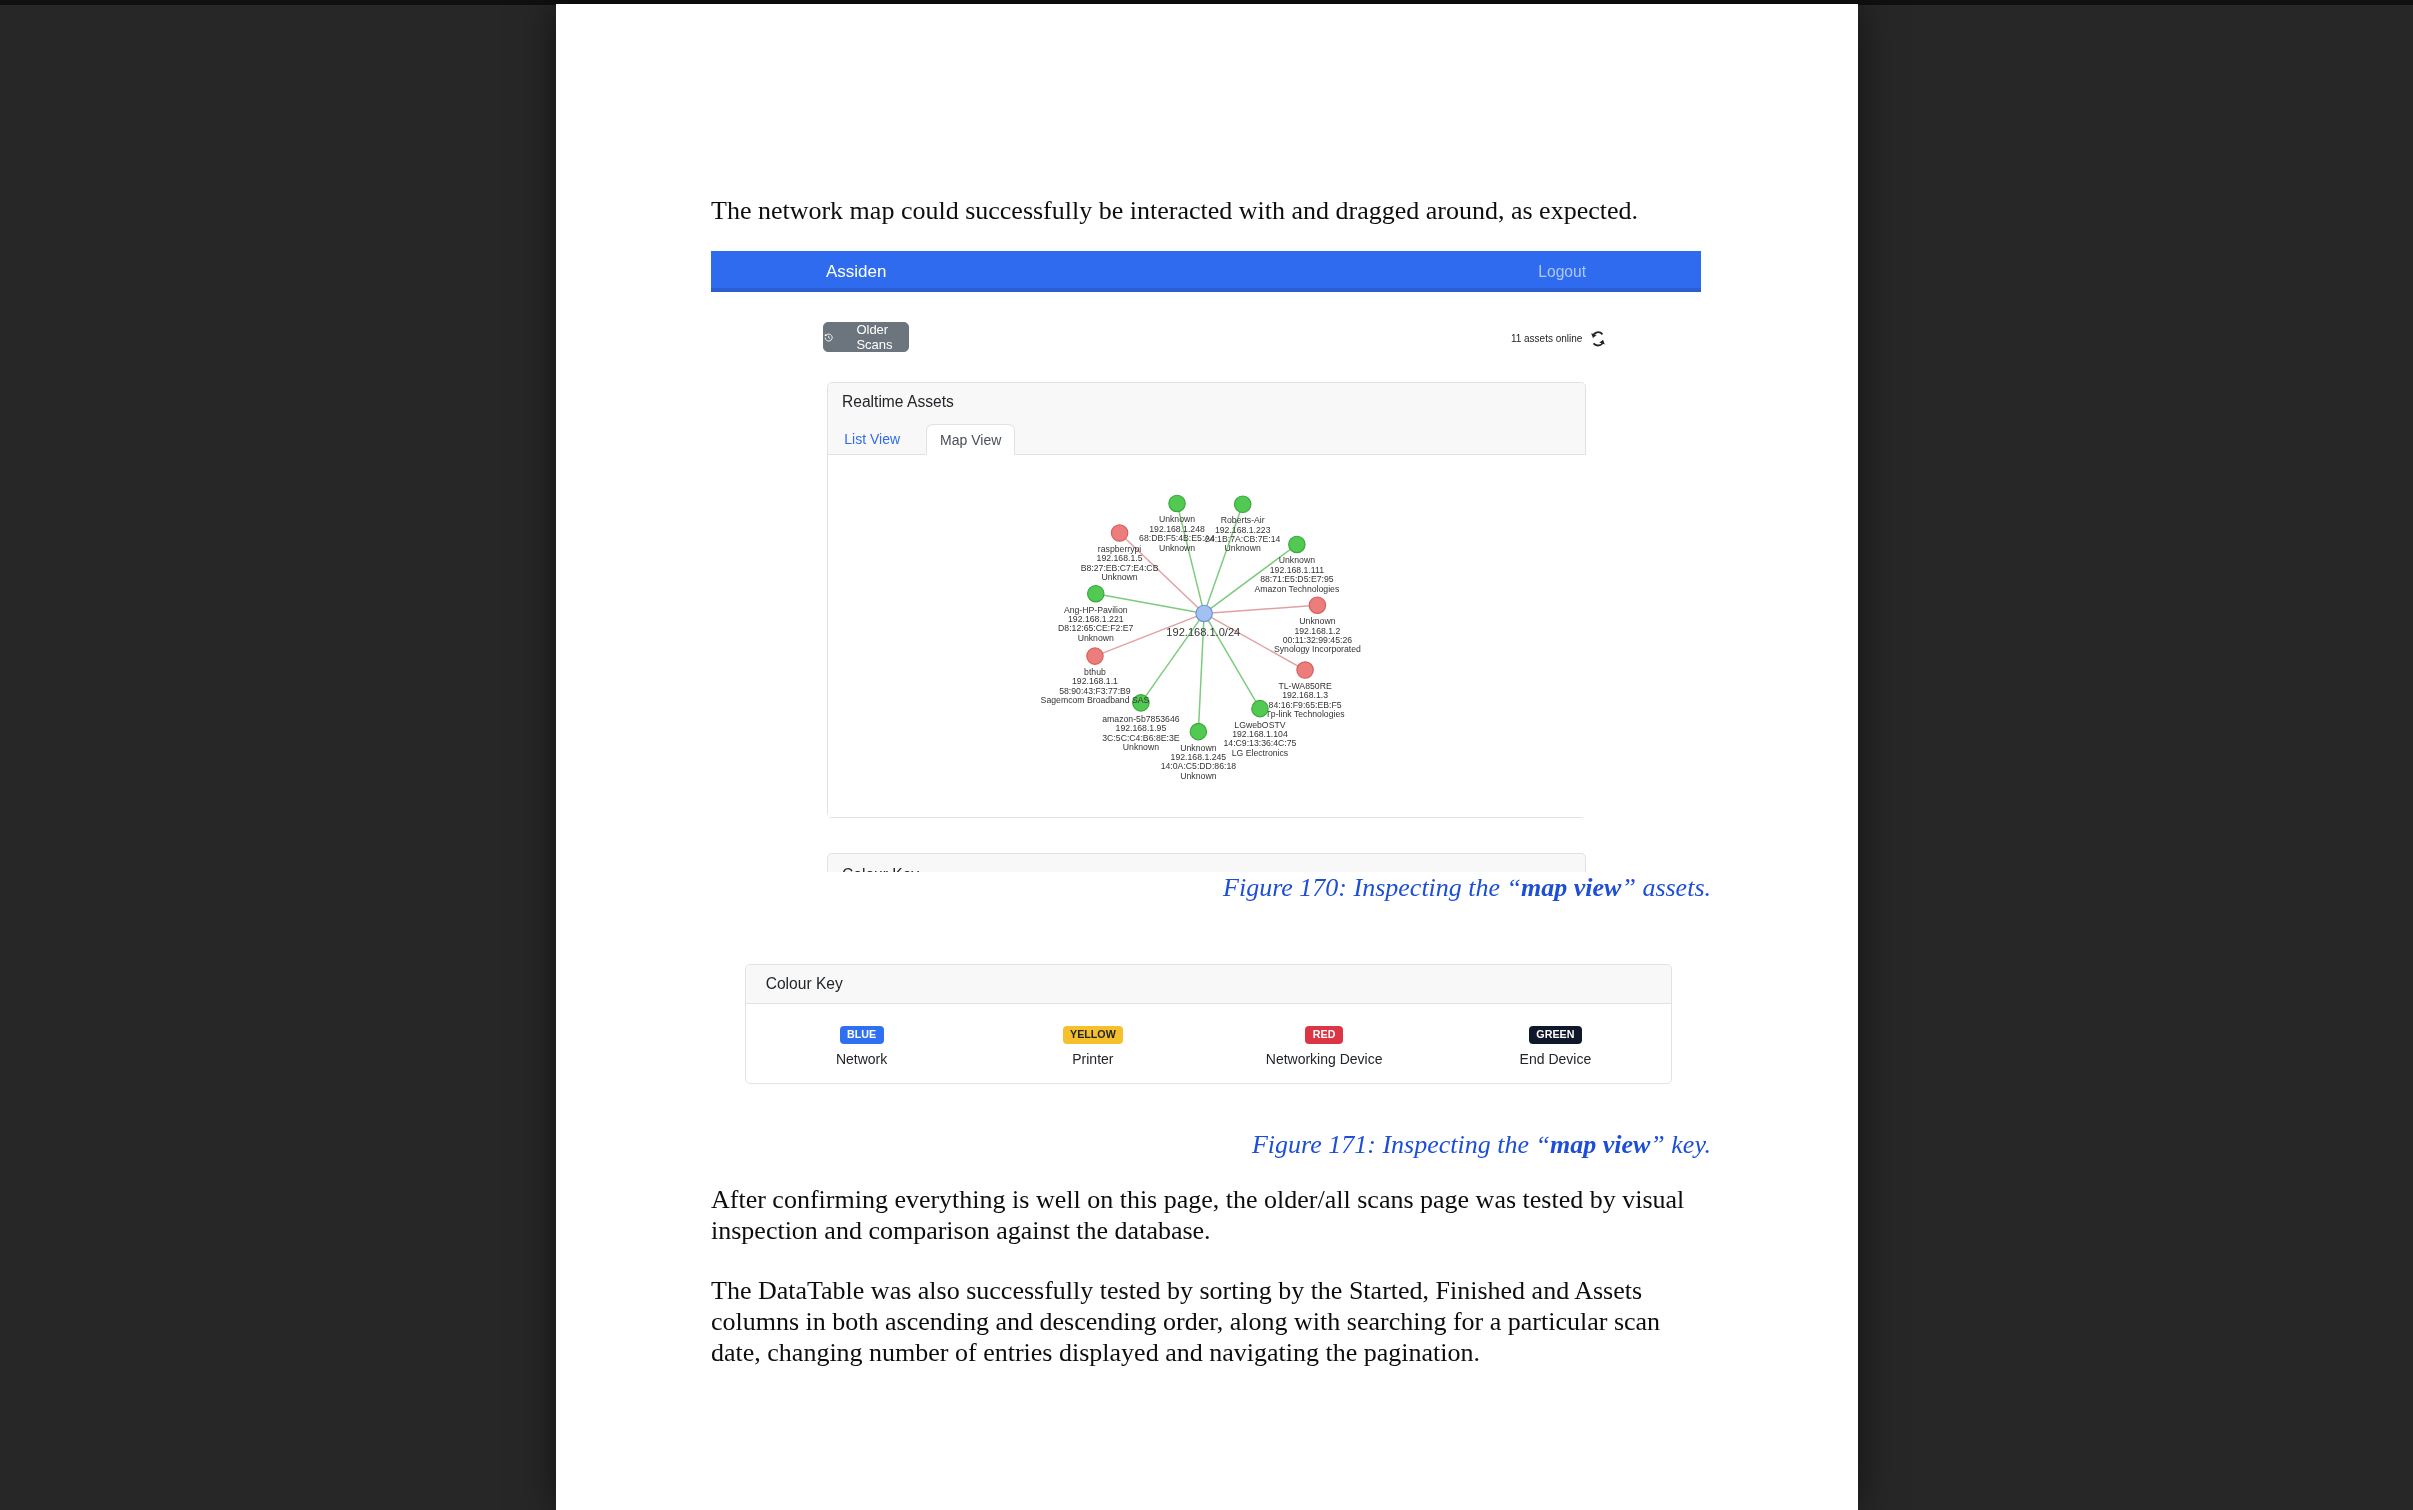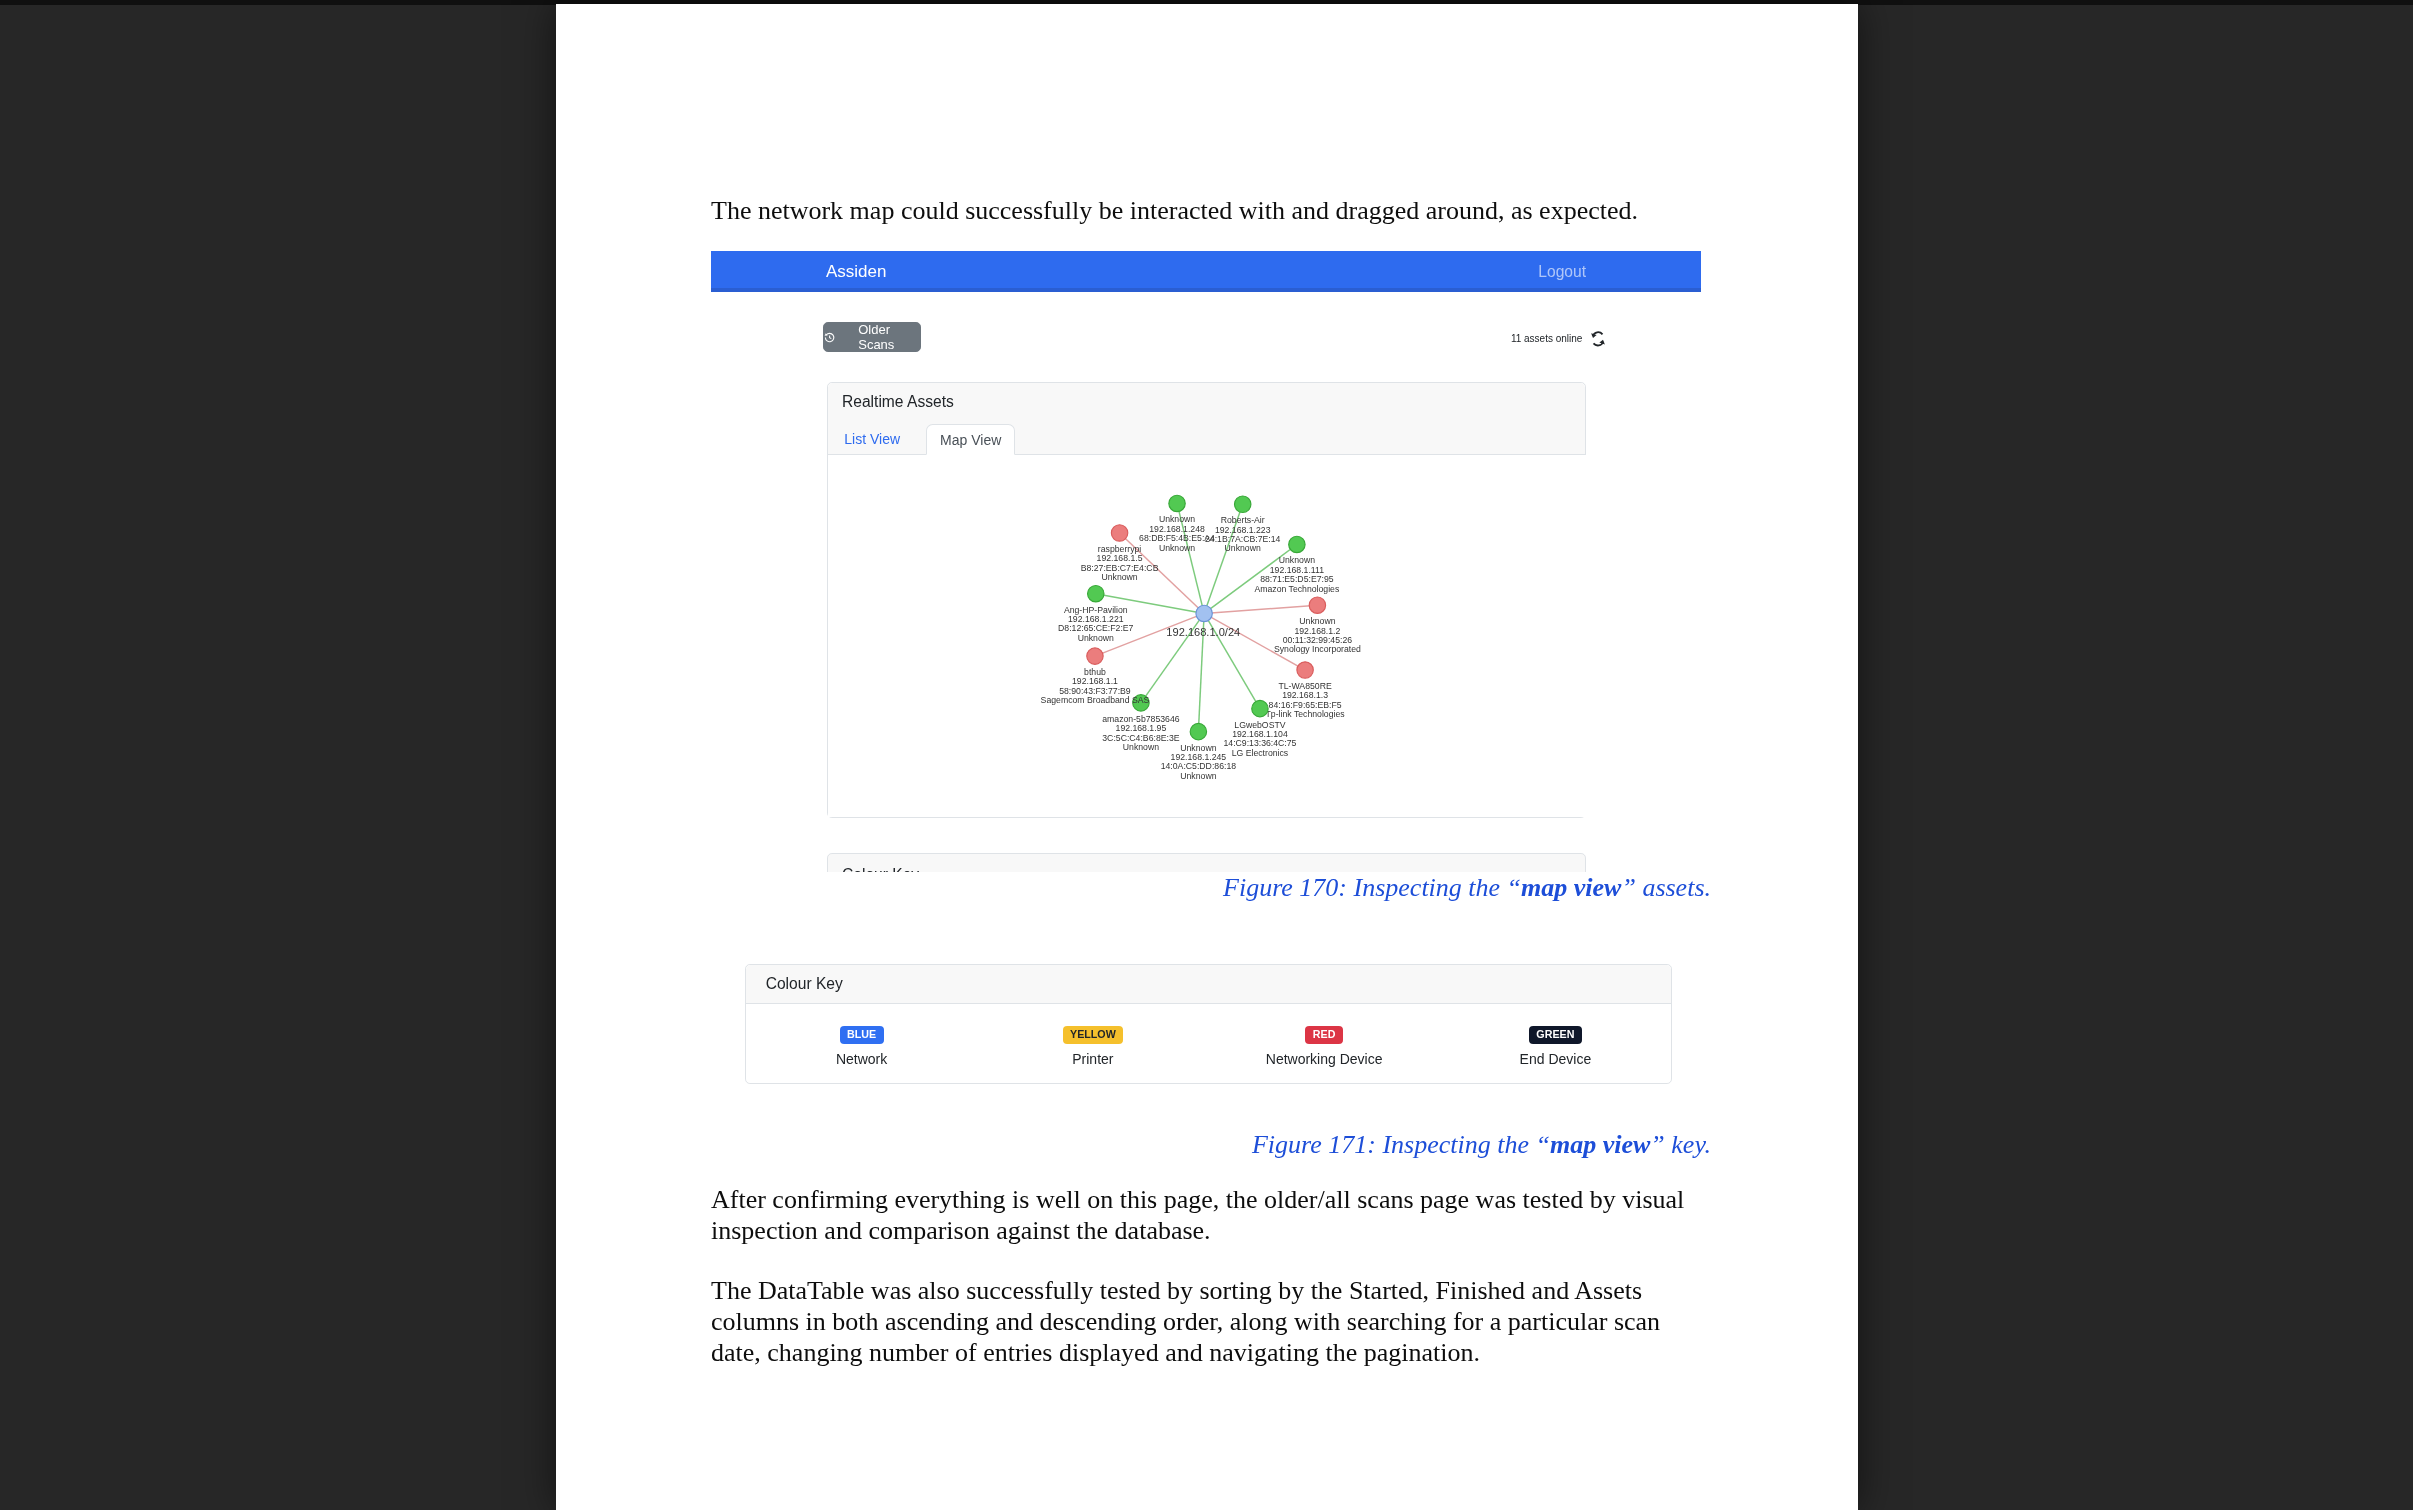--- a/index.html
+++ b/index.html
@@ -33,21 +33,21 @@
     background:#2e6bef; border-bottom:4.1px solid #2a5ed2;
   }
   .app-brand {
     position:absolute; left:115px; top:10.7px; color:#ffffff; font-size:17px;
   }
   .app-logout {
     position:absolute; right:115px; top:11.5px; color:rgba(255,255,255,.62); font-size:15.6px;
     cursor:pointer;
   }
   .app-toolbar-btn {
-    position:absolute; left:112px; top:71px; width:98px; height:30px;
+    position:absolute; left:112px; top:71px; width:86px; height:30px;
     background:#6c757d; border:0.8px solid #6c757d; border-radius:4.9px;
     color:#ffffff; font-size:13px; font-family:"Liberation Sans", sans-serif;
     display:flex; align-items:center; justify-content:center; gap:23px; cursor:pointer;
   }
   .app-assets-online {
     position:absolute; right:94px; top:75px; height:24.6px;
     display:flex; align-items:center; gap:6.6px;
     font-size:10px; color:#212529;
   }
   .panel {

